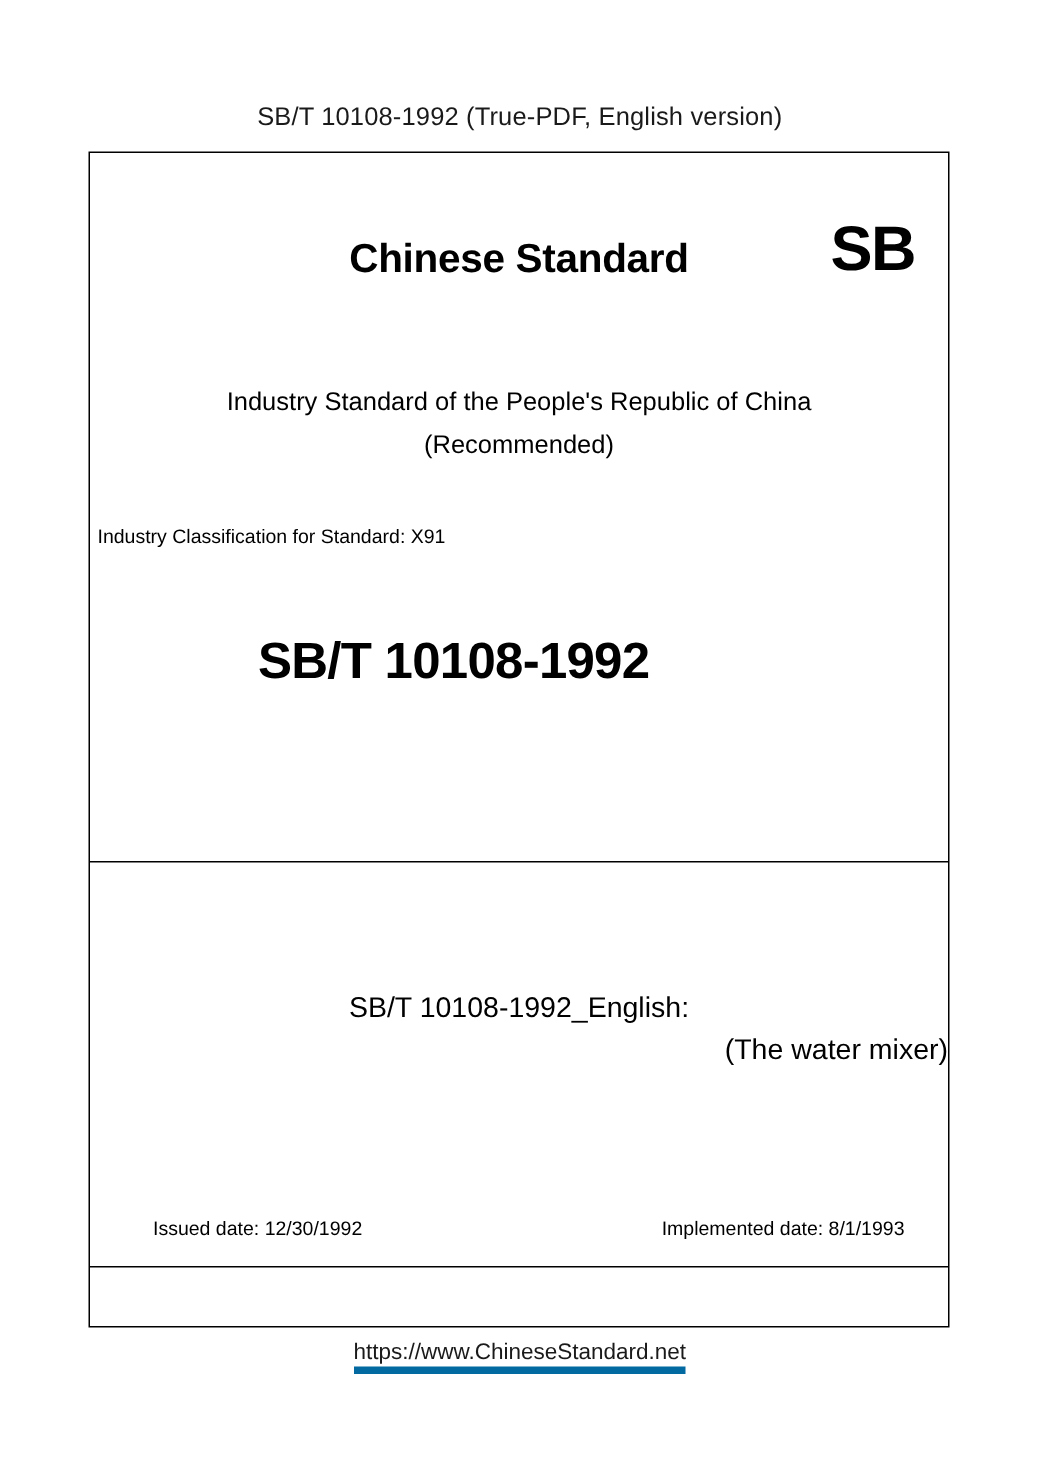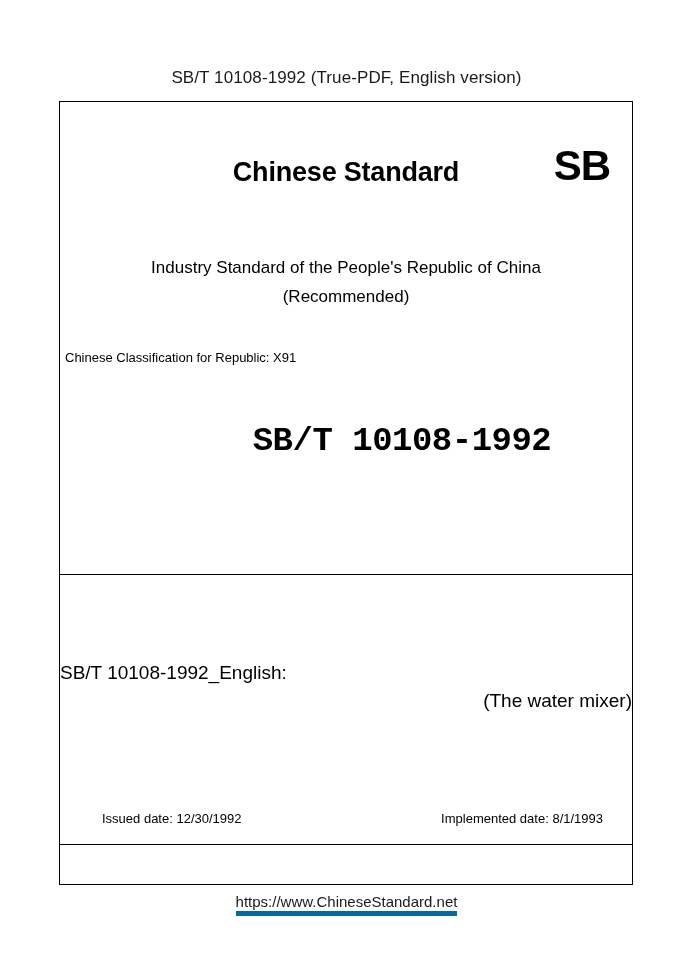--- a/index.html
+++ b/index.html
@@ -91,42 +91,41 @@
     width: 100%;
     text-align: left;
     font-size: 13px;
     padding-left: 0;
   }
   .std-number {
     position: absolute;
     top: 320px;
     left: 0;
     width: 100%;
-    text-align: center;
+    text-align: left;
     font-size: 34px;
     font-weight: bold;
     letter-spacing: -0.5px;
     padding-left: 112px;
     box-sizing: border-box;
-    font-family: Liberation Mono, monospace;
   }
   .lower-box {
     position: absolute;
     left: 0;
     top: 473px;
     width: 100%;
     height: 269px;
     box-sizing: border-box;
   }
   .eng-title1 {
     position: absolute;
     top: 87px;
     left: 0;
     width: 100%;
-    text-align: left;
+    text-align: center;
     font-size: 19px;
   }
   .eng-title2 {
     position: absolute;
     top: 115px;
     left: 0;
     width: 100%;
     text-align: right;
     font-size: 19px;
   }
@@ -177,21 +176,21 @@
 
     <div class="upper-box">
       <div class="cs-title">Chinese Standard</div>
 
       <div class="sb-logo">SB</div>
 
       <div class="industry-line1">Industry Standard of the People's Republic of China</div>
 
       <div class="industry-line2">(Recommended)</div>
 
-      <div class="classification">Chinese Classification for Republic: X91</div>
+      <div class="classification">Industry Classification for Standard: X91</div>
 
       <div class="std-number">SB/T 10108-1992</div>
     </div>
 
     <div class="lower-box">
       <div class="eng-title1">SB/T 10108-1992_English:</div>
 
       <div class="eng-title2">(The water mixer)</div>
 
       <div class="issued-date">Issued date: 12/30/1992</div>

